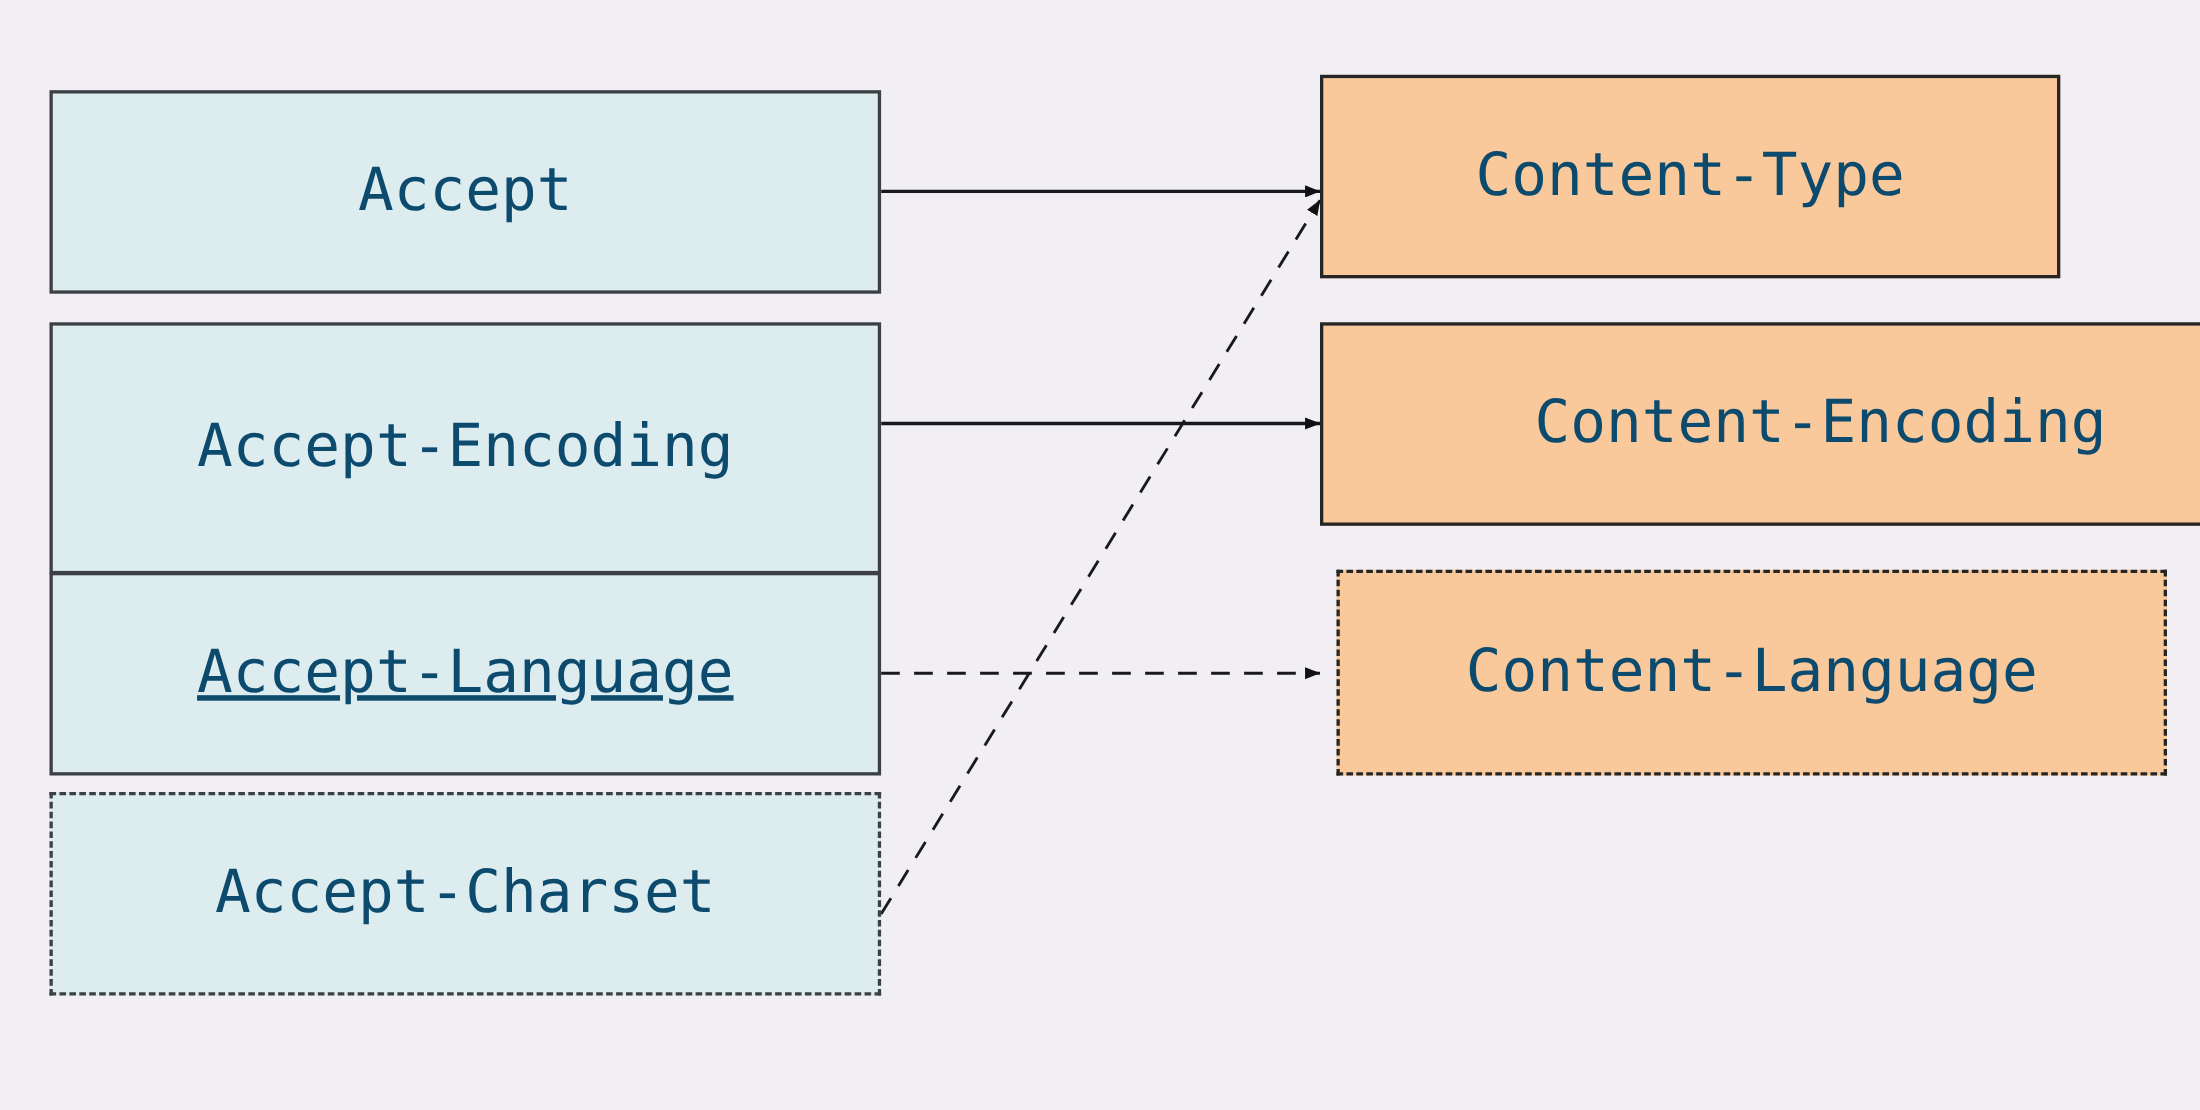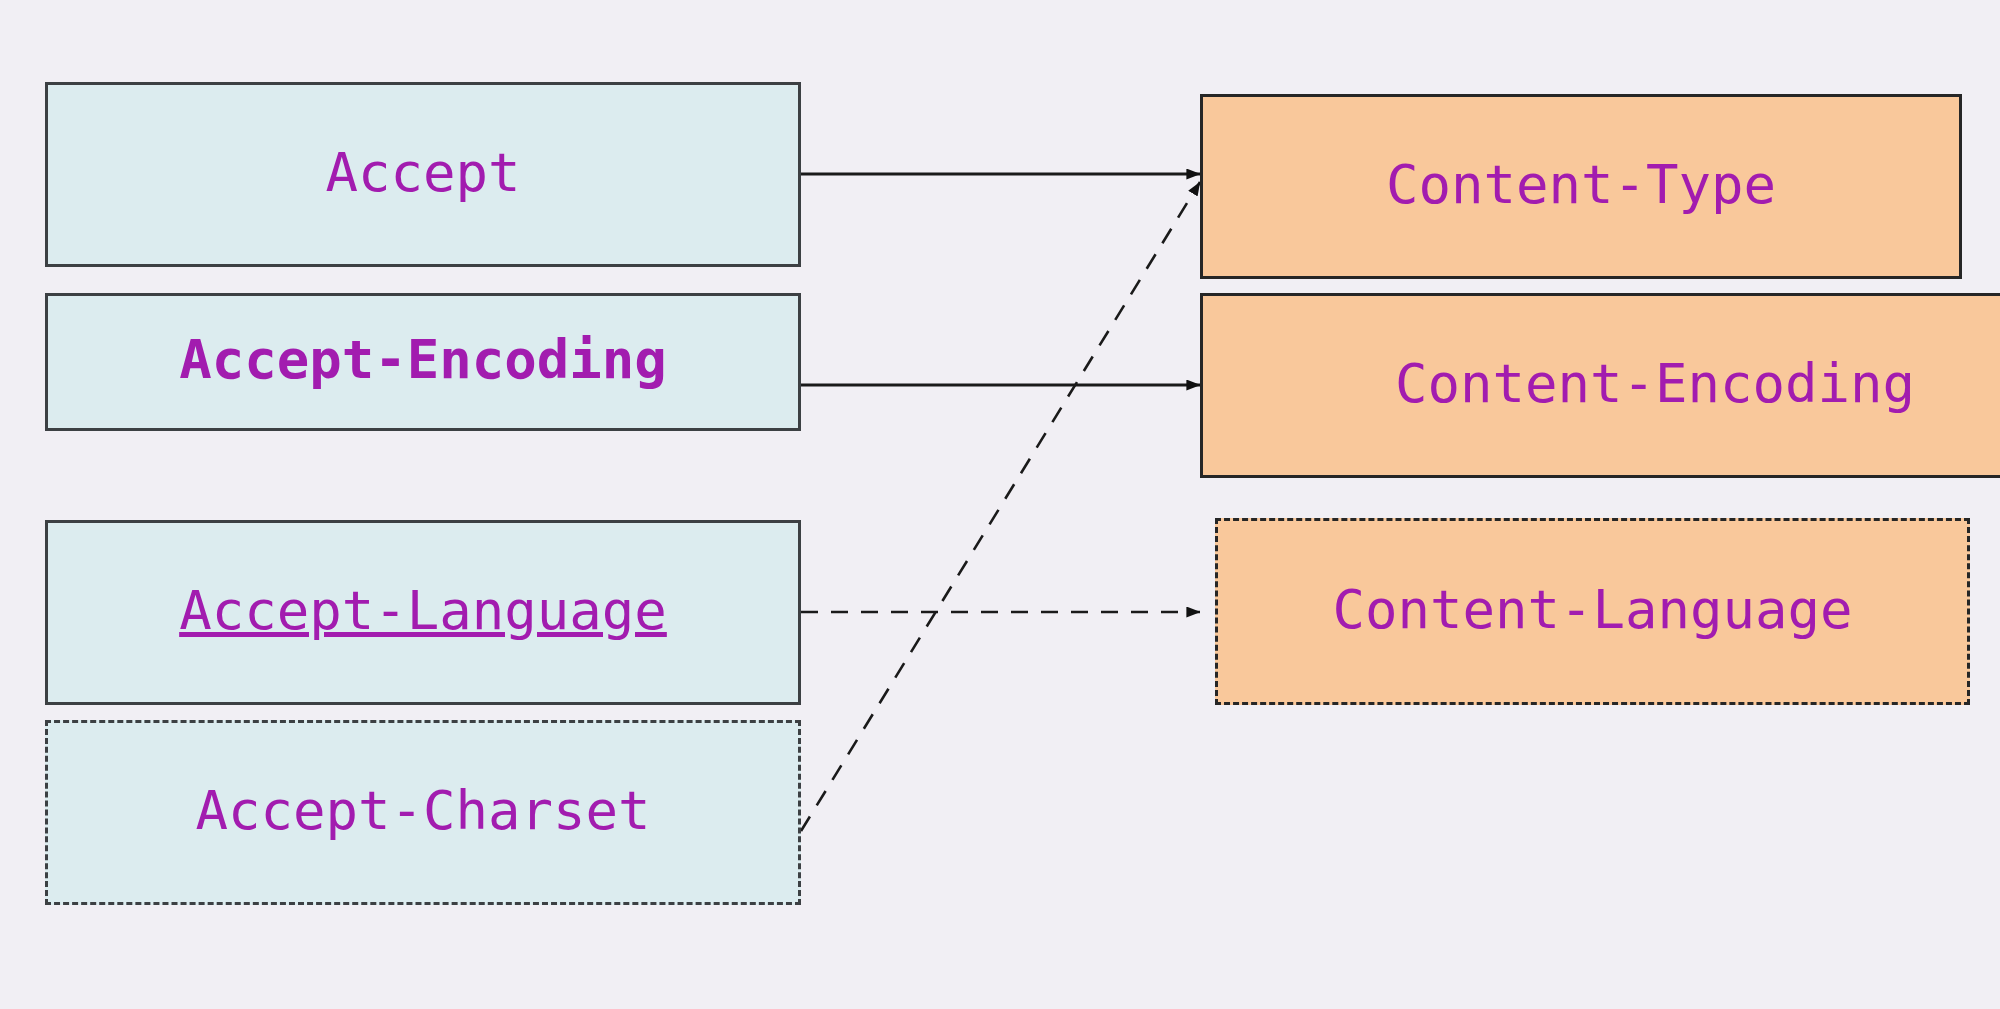--- a/index.html
+++ b/index.html
@@ -28,21 +28,21 @@
     pointer-events: none;
   }
   .node {
     position: absolute;
     box-sizing: border-box;
     display: flex;
     align-items: center;
     justify-content: center;
     font-size: 54px;
     letter-spacing: 0px;
-    color: #a21caf;
+    color: #0c4a6e;
     white-space: nowrap;
     line-height: 1;
   }
   .node.req {
     background: #dcecef;
     border: 3px solid #3c4043;
   }
   .node.res {
     background: #f9c89b;
     border: 3px solid #262626;
@@ -72,30 +72,30 @@
         <line x1="801" y1="385" x2="1200" y2="385" stroke="#1a1a1a" stroke-width="3" marker-end="url(#arrowhead)"></line>
         <line x1="801" y1="612" x2="1200" y2="612" stroke="#1a1a1a" stroke-width="2.6" stroke-dasharray="17 13" marker-end="url(#arrowhead)"></line>
         <line x1="801" y1="831" x2="1200" y2="182" stroke="#1a1a1a" stroke-width="2.6" stroke-dasharray="17 13" marker-end="url(#arrowhead)"></line>
       </g>
   </svg>
 
   <div id="nodes-layer">
       <div class="node req" style="left: 45px; top: 82px; width: 756px; height: 185px;">
         <span class="node-label">Accept</span>
       </div>
-      <div class="node req" style="left: 45px; top: 293px; width: 756px; height: 138px; font-weight: bold;">
+      <div class="node req" style="left: 45px; top: 293px; width: 756px; height: 229px;">
         <span class="node-label">Accept-Encoding</span>
       </div>
       <div class="node req" style="left: 45px; top: 520px; width: 756px; height: 185px; text-decoration: underline;">
         <span class="node-label">Accept-Language</span>
       </div>
       <div class="node req dashed-box" style="left: 45px; top: 720px; width: 756px; height: 185px;">
         <span class="node-label">Accept-Charset</span>
       </div>
-      <div class="node res" style="left: 1200px; top: 94px; width: 762px; height: 185px;">
+      <div class="node res" style="left: 1200px; top: 68px; width: 673px; height: 185px;">
         <span class="node-label">Content-Type</span>
       </div>
       <div class="node res" style="left: 1200px; top: 293px; width: 910px; height: 185px;">
         <span class="node-label">Content-Encoding</span>
       </div>
       <div class="node res dashed-box" style="left: 1200px; top: 518px; width: 755px; height: 187px; margin-left: 15px;">
         <span class="node-label">Content-Language</span>
       </div>
     </div>
 

